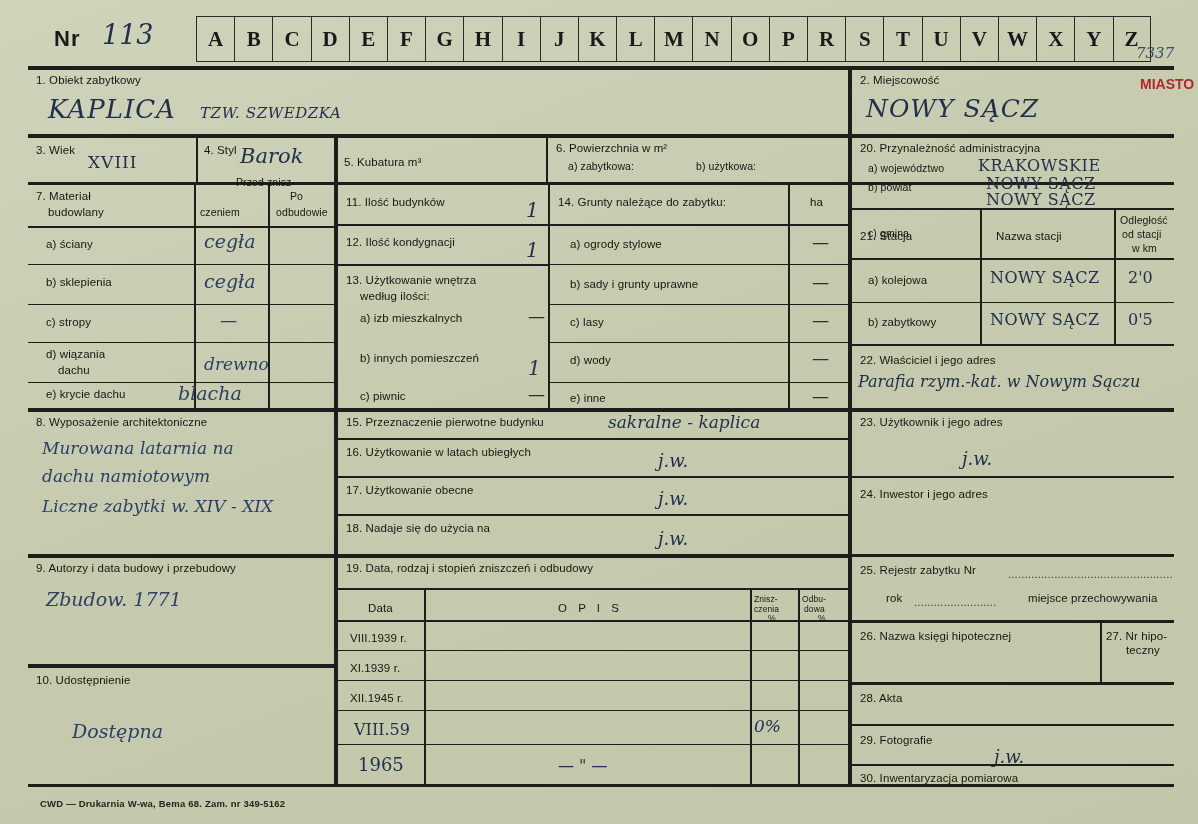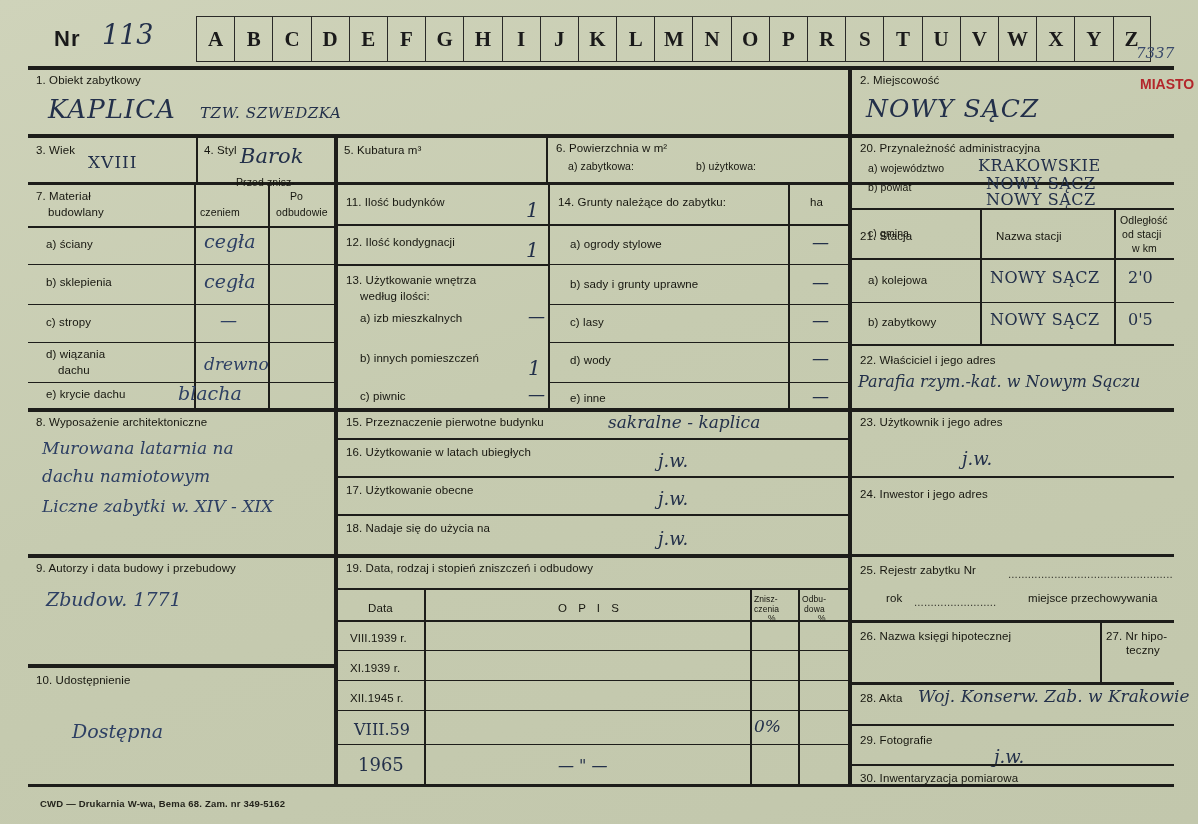--- a/index.html
+++ b/index.html
@@ -118,21 +118,21 @@
   <div class="hand dk" style="left:60px;top:136px;font-size:17px;font-style:normal;letter-spacing:1px;">XVIII</div>
   <div class="thickline" style="left:168px;top:122px;width:2px;height:44px;"></div>
 
   <div class="lbl" style="left:176px;top:128px;">
     <span>4.</span>
     <span>Styl</span>
   </div>
   <div class="hand dk" style="left:212px;top:128px;font-size:21px;">Barok</div>
   <div class="thickline" style="left:306px;top:122px;width:3px;height:44px;"></div>
 
-  <div class="lbl" style="left:316px;top:128px;">
+  <div class="lbl" style="left:316px;top:140px;">
     <span>5.</span>
     <span>Kubatura m³</span>
   </div>
   <div class="thickline" style="left:518px;top:122px;width:2px;height:44px;"></div>
 
   <div class="lbl" style="left:528px;top:126px;">
     <span>6.</span>
     <span>Powierzchnia w m²</span>
   </div>
   <div class="lbl sm" style="left:540px;top:144px;">a) zabytkowa:</div>
@@ -369,21 +369,20 @@
     <span>27.</span>
     <span>Nr hipo-</span>
   </div>
   <div class="lbl" style="left:1098px;top:628px;">teczny</div>
   <div class="thickline" style="left:824px;top:666px;width:322px;height:3px;"></div>
 
   <div class="lbl" style="left:832px;top:676px;">
     <span>28.</span>
     <span>Akta</span>
   </div>
-  <div class="hand dk" style="left:890px;top:670px;font-size:17px;">Woj. Konserw. Zab. w Krakowie</div>
   <div class="thickline" style="left:824px;top:708px;width:322px;height:2px;"></div>
 
   <div class="lbl" style="left:832px;top:718px;">
     <span>29.</span>
     <span>Fotografie</span>
   </div>
   <div class="hand dk" style="left:966px;top:730px;font-size:18px;">j.w.</div>
   <div class="thickline" style="left:824px;top:748px;width:322px;height:2px;"></div>
 
   <div class="lbl" style="left:832px;top:756px;">

